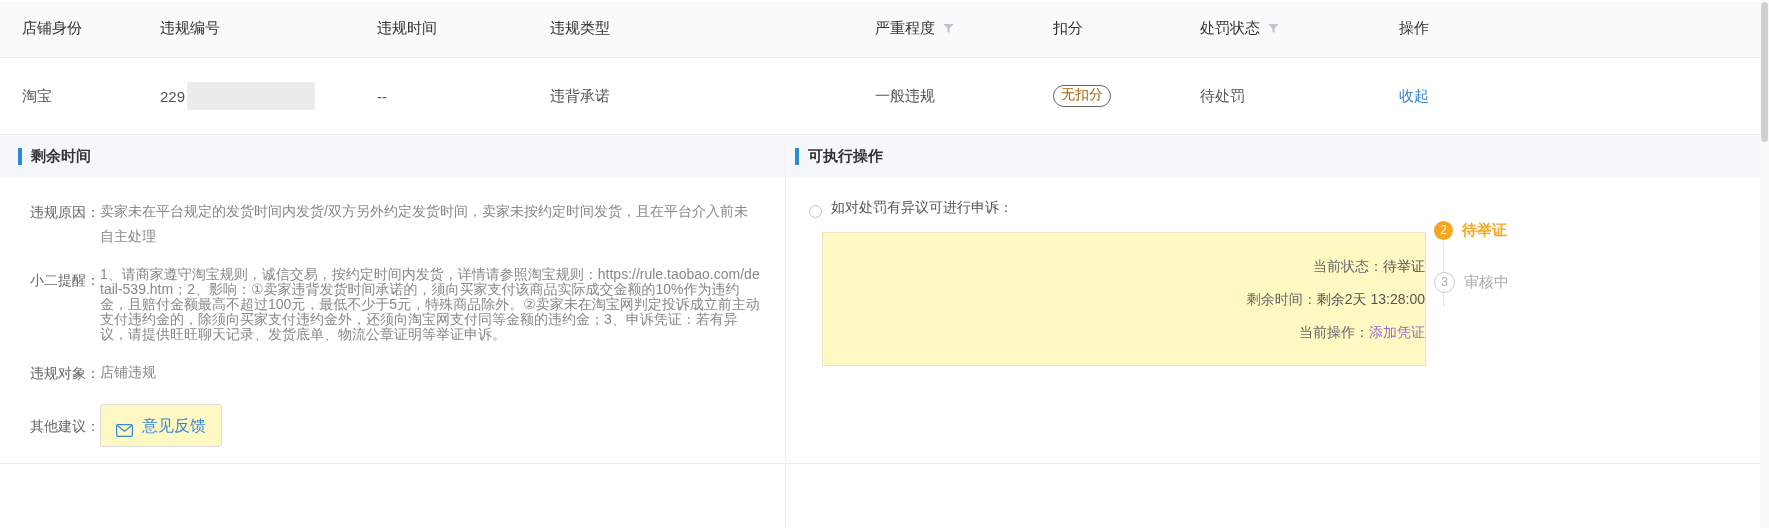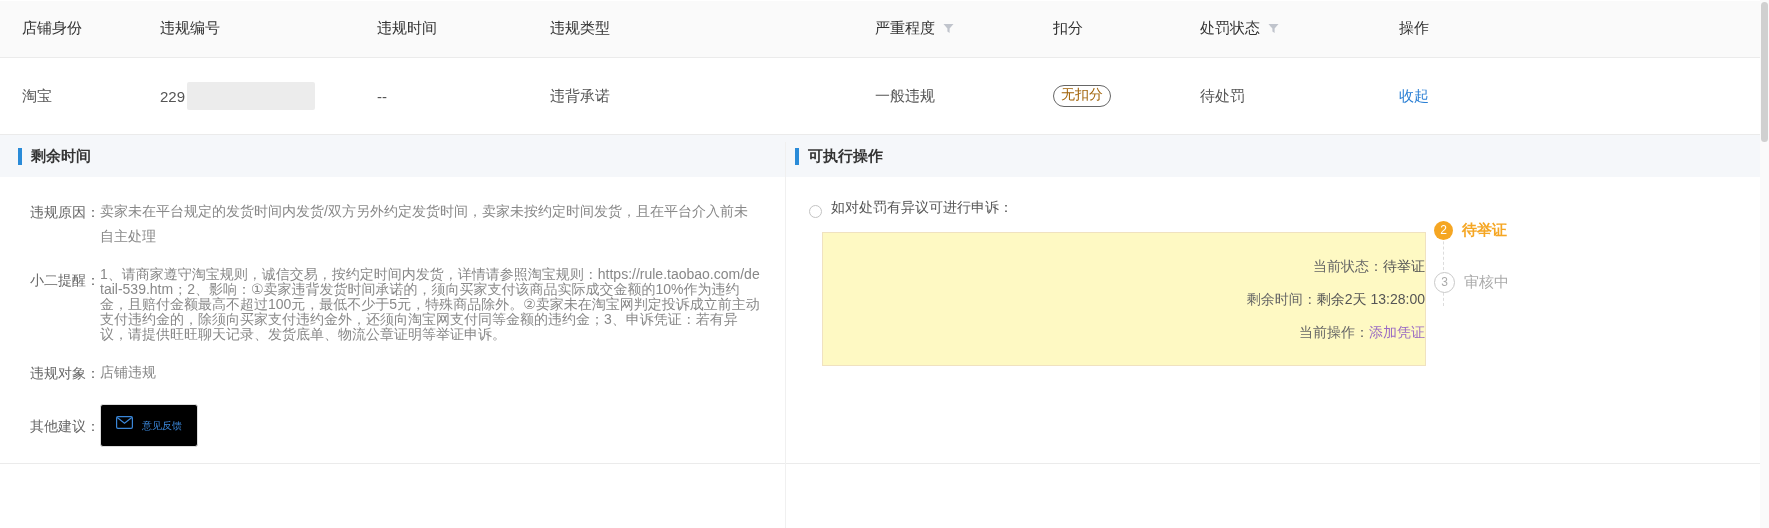--- a/index.html
+++ b/index.html
@@ -112,27 +112,27 @@
     padding-top:1px;
   }
   .fvalue{color:#888;font-size:14px;flex:1;word-break:break-all;}
 
   .reason .fvalue{max-width:657px;}
   .tip .fvalue{max-width:660px;line-height:15px;}
 
   
   .fb-row{display:flex;align-items:center;}
   .fbbtn{
-    display:inline-flex;gap:9px;
+    display:inline-flex;align-items:center;gap:9px;
     border:1px solid #dcdcdc;
-    background:#000000;
+    background:#fef9c3;
     border-radius:3px;
     padding:8px 15px;
     cursor:pointer;
-    font-size:10px;
+    font-size:16px;
     color:#3a86d8;
   }
   .fbbtn .env{width:17px;height:13px;display:block;}
 
   
   .appeal-row{display:flex;align-items:flex-start;}
   .radio{
     width:11px;height:11px;border-radius:50%;
     border:1px solid #c3c3c3;background:#fff;
     margin:6px 9px 0 0;flex:0 0 auto;

